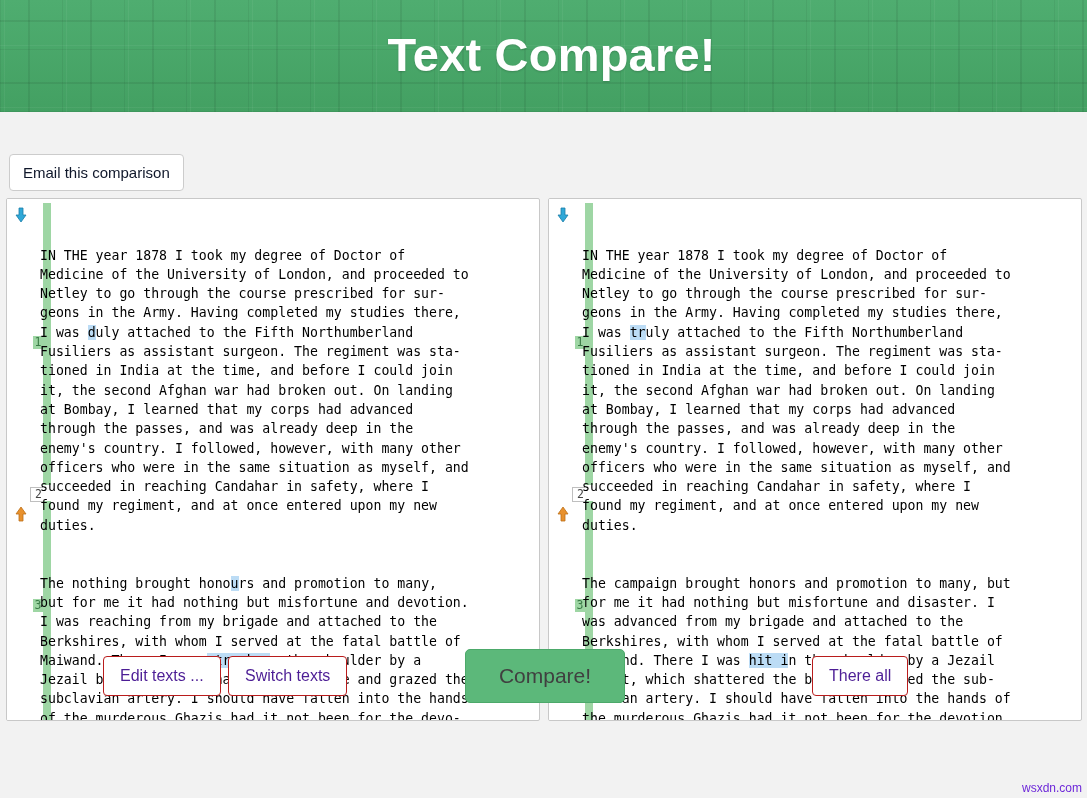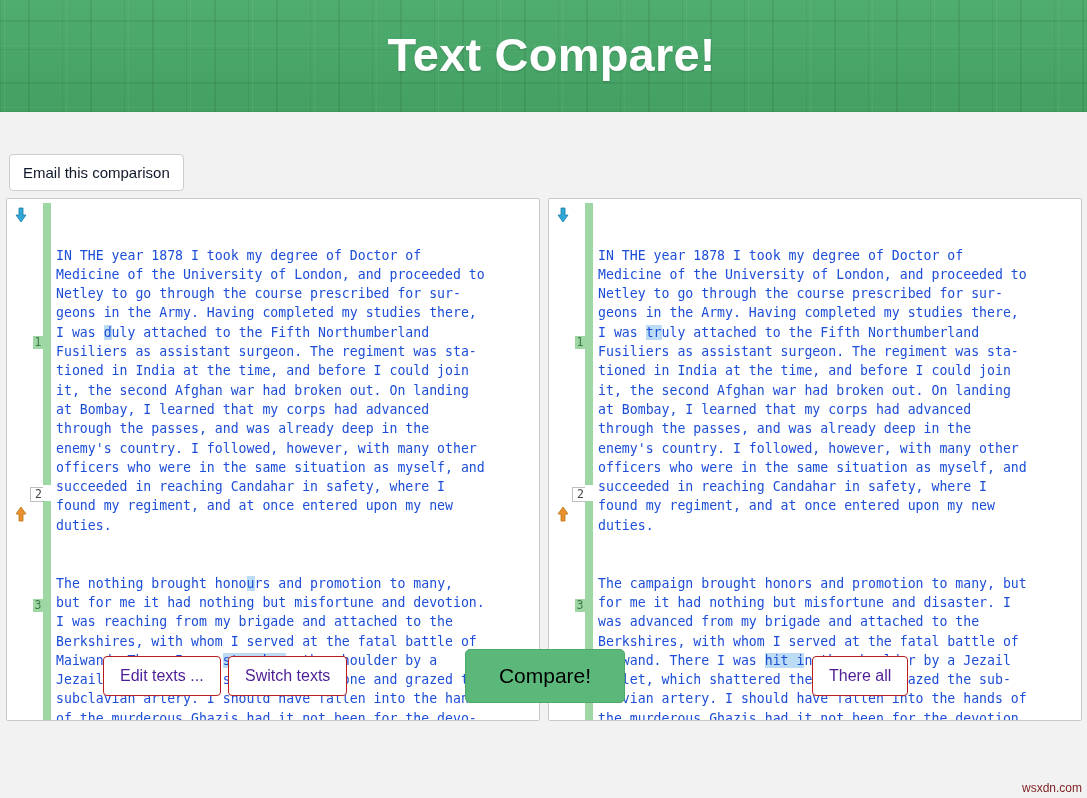--- a/index.html
+++ b/index.html
@@ -105,27 +105,27 @@
     background: #ffffff;
   }
   .bar-col {
     position: absolute;
     left: 36px; top: 0;
     width: 8px; height: 100%;
     background: #ffffff;
   }
   .text-col {
     position: absolute;
-    left: 44px; top: 0; right: 0;
+    left: 28px; top: 0; right: 0;
     height: 100%;
     padding: 8px 4px 0 5px;
     font-family: "DejaVu Sans Mono", "Liberation Mono", monospace;
     font-size: 13.2px;
     line-height: 19.3px;
-    color: #1d4ed8;
+    color: #000000;
     white-space: pre;
     overflow: hidden;
   }
 
   .green-bar {
     position: absolute;
     left: 0;
     width: 8px;
     background: #9ed6a4;
   }
@@ -187,32 +187,32 @@
   .btn-edit   { left: 103px;  top: 4px; }
   .btn-switch { left: 228px;  top: 4px; text-align: center; }
   .btn-clear  { left: 812px;  top: 4px; }
   .btn-compare {
     position: absolute;
     left: 465px; top: -3px;
     width: 160px; height: 54px;
     background: #5cb87a;
     border: 1px solid #4ca96a;
     border-radius: 5px;
-    color: #000000;
+    color: #404040;
     font-size: 21px;
     cursor: pointer;
     font-family: "Liberation Sans", sans-serif;
   }
 
   .watermark {
     position: absolute;
     right: 5px;
     bottom: 3px;
     font-size: 12px;
-    color: #7f1d1d;
+    color: #6d28d9;
     font-family: "Liberation Sans", sans-serif;
   }
 </style>
 </head>
 <body>
 
 <div class="banner">
   <div class="banner-title">Text Compare!</div>
 </div>
 

